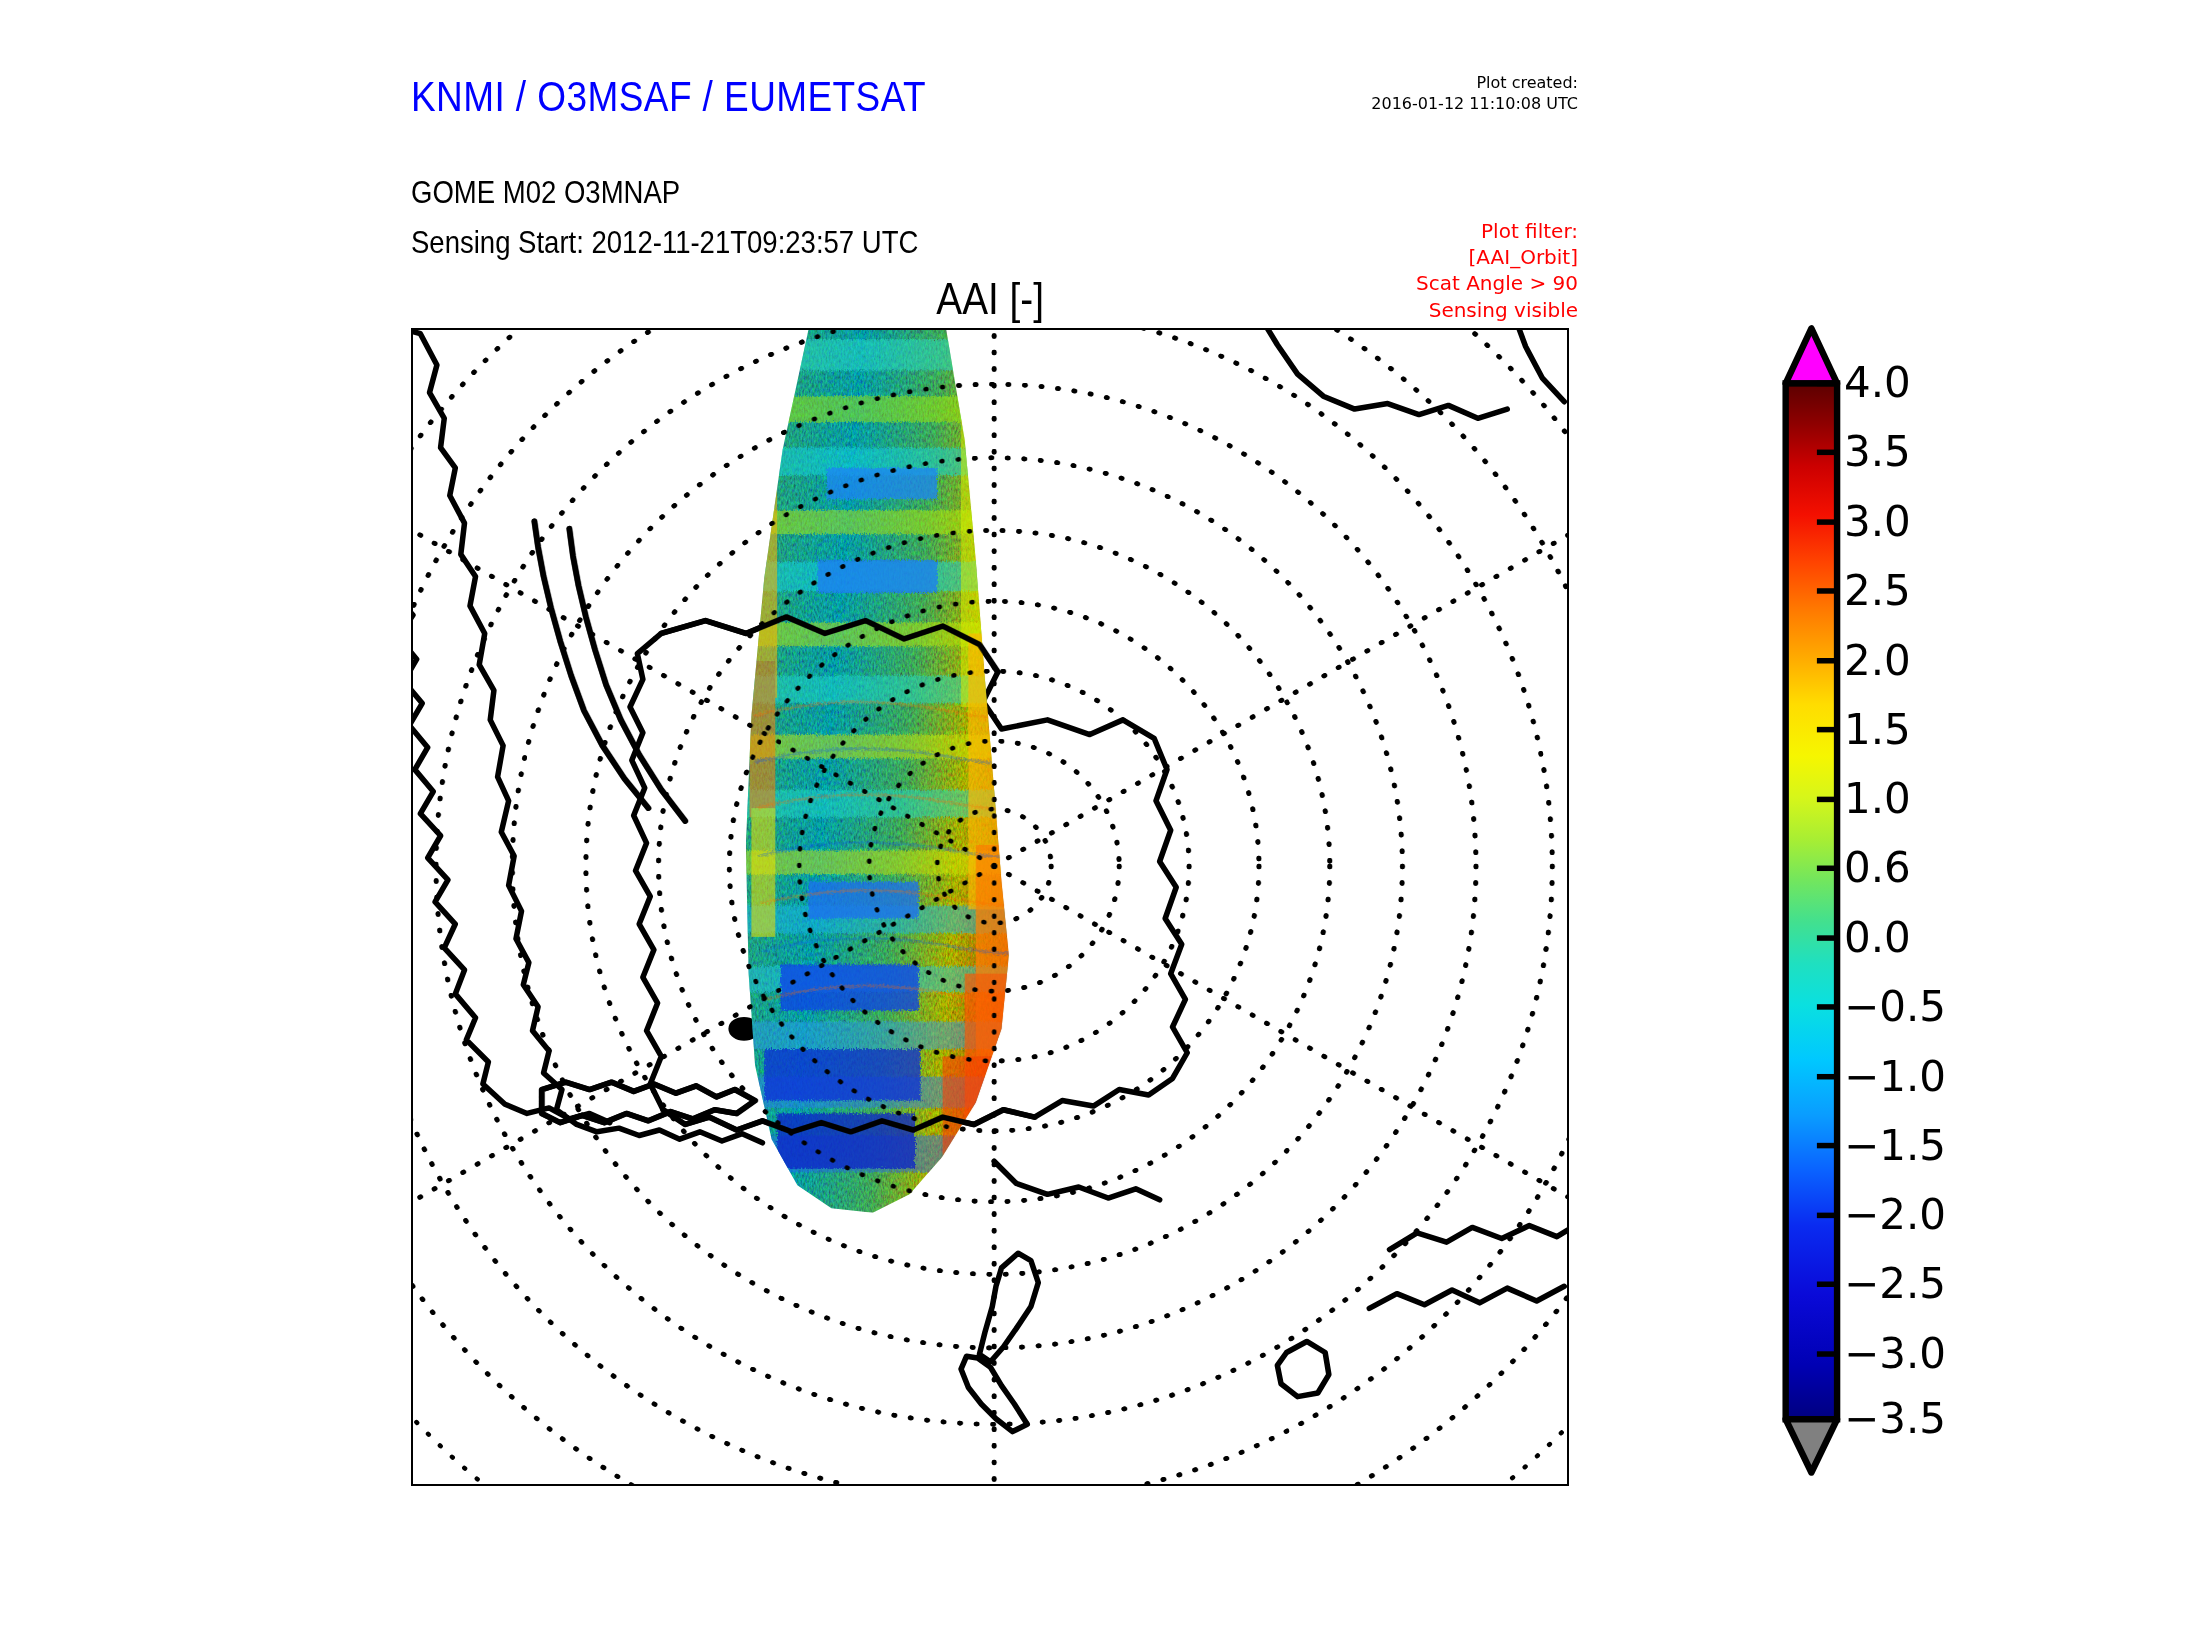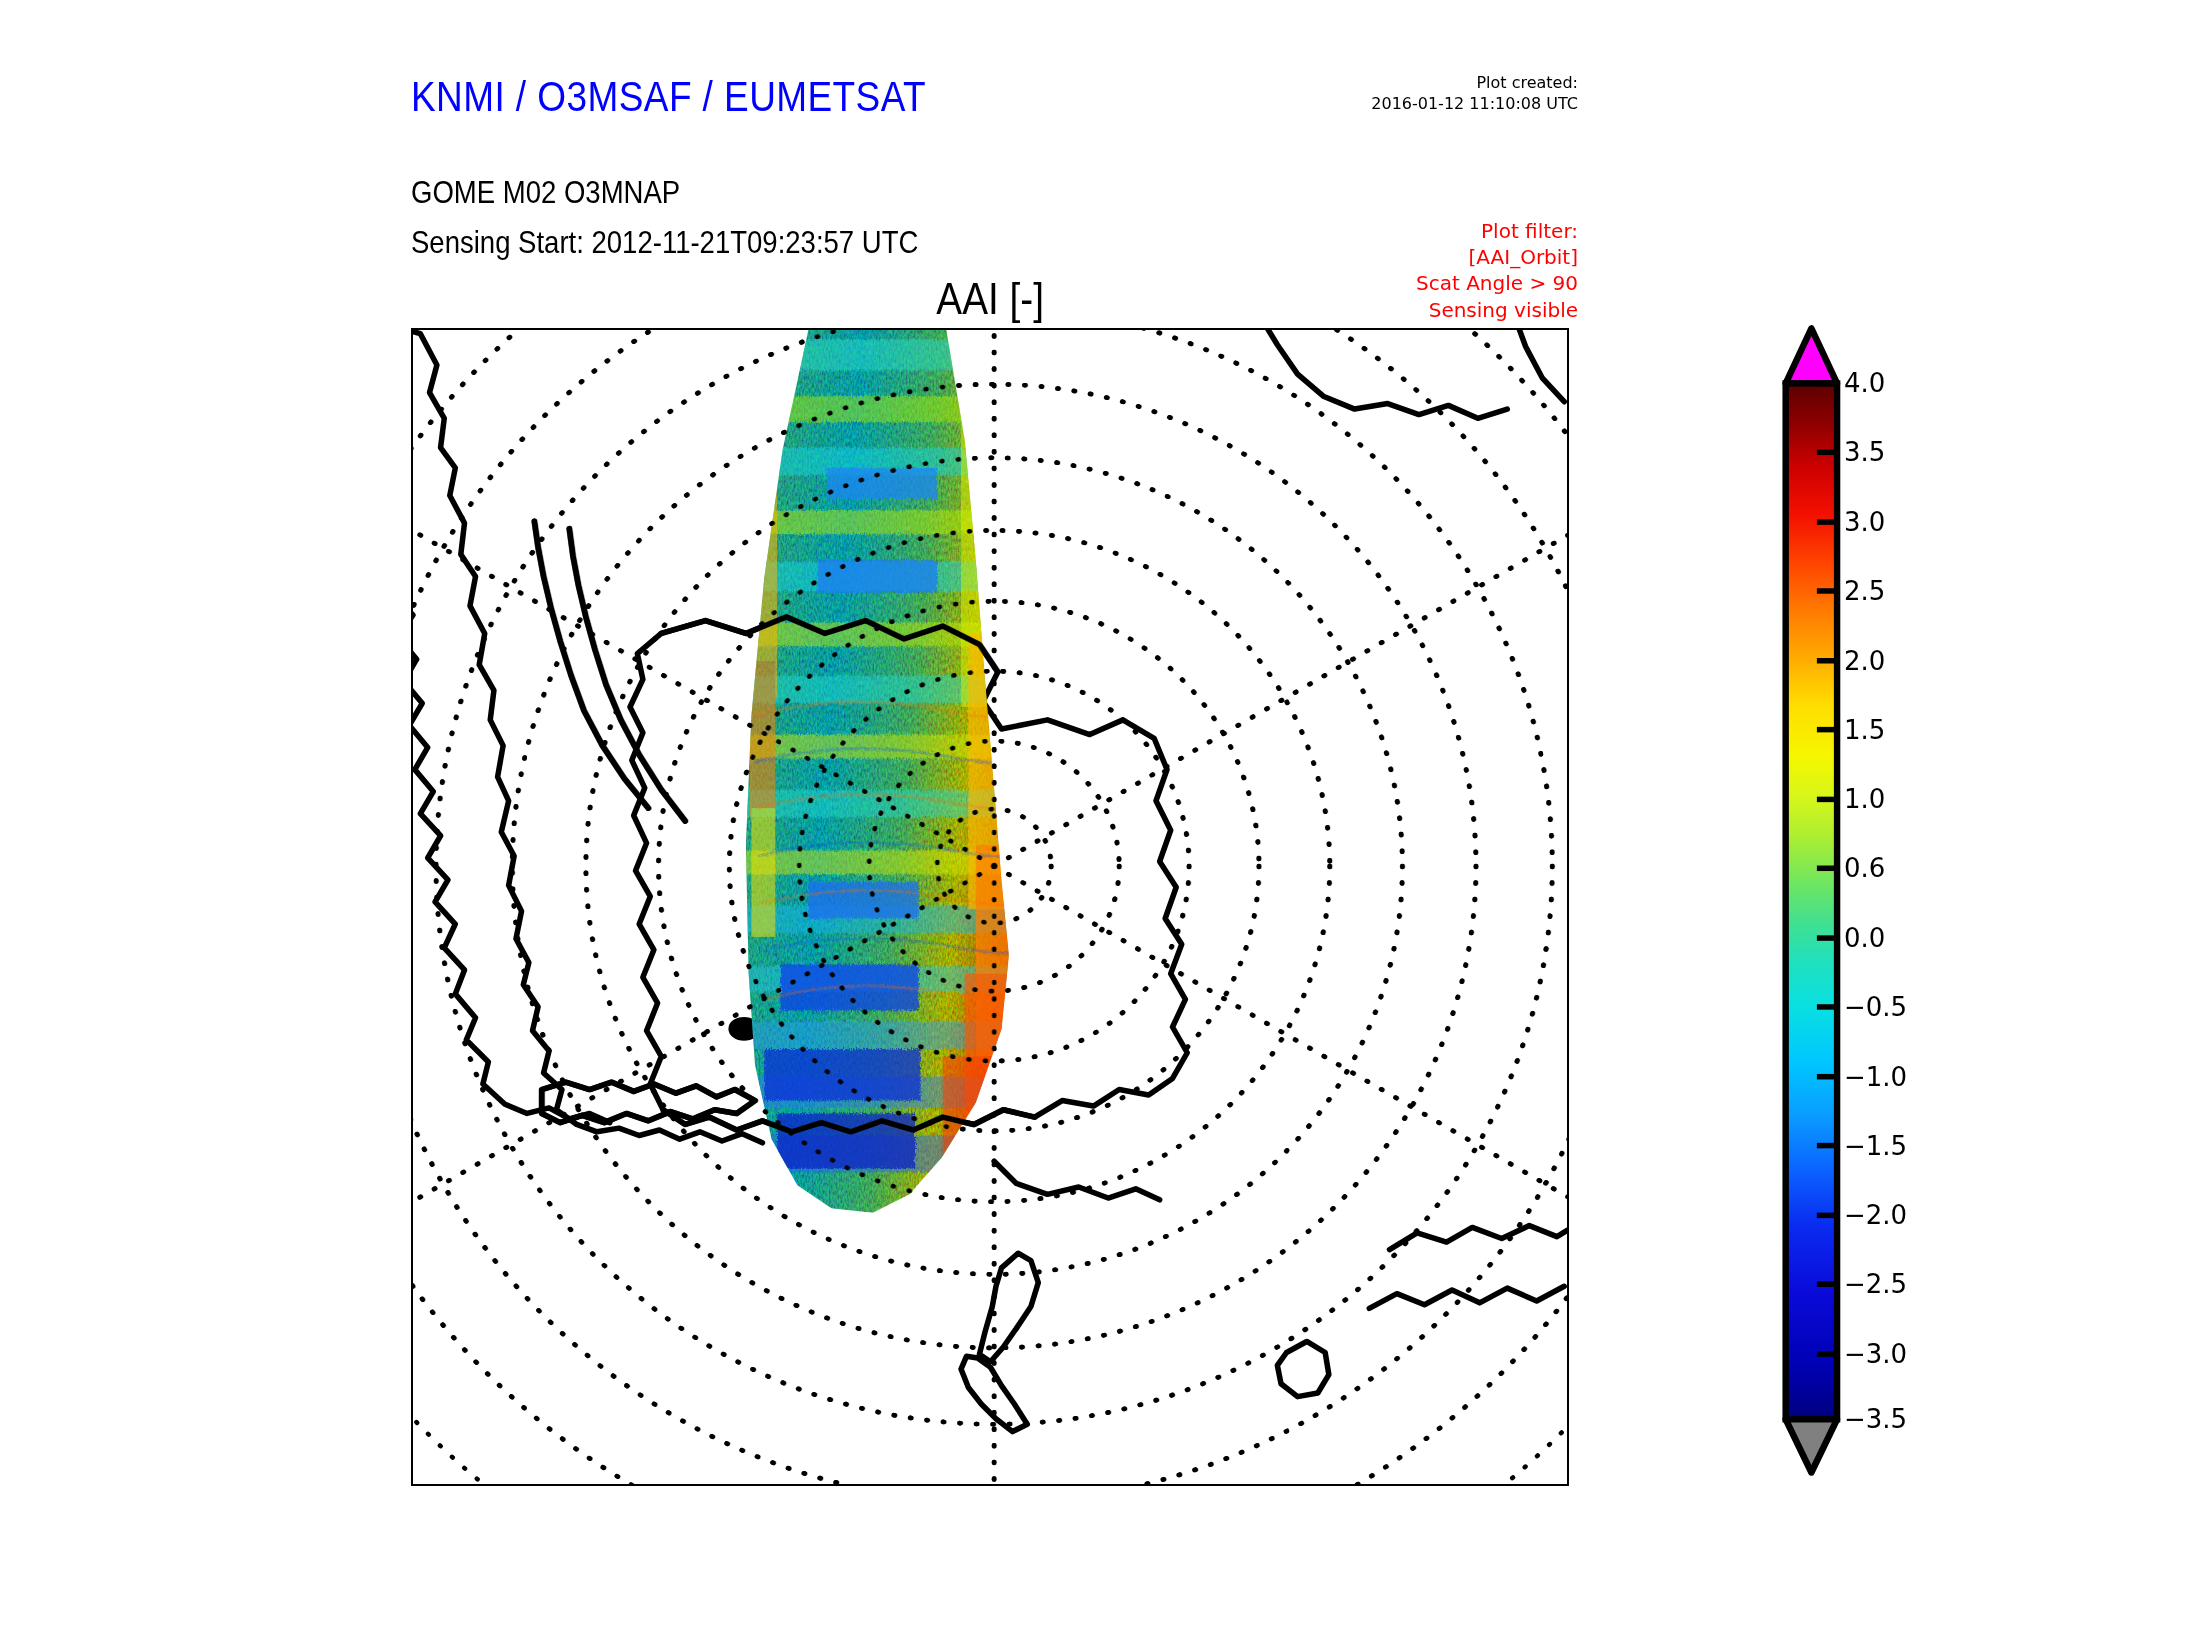--- a/index.html
+++ b/index.html
@@ -131,21 +131,21 @@
     top: 0;
     width: 101px;
     height: 1157px;
     display: block;
     overflow: visible;
   }
   .cb-tick-label {
     position: absolute;
     left: 62px;
     font-family: "DejaVu Sans", sans-serif;
-    font-size: 26px;
+    font-size: 42px;
     color: #000000;
     line-height: 1;
     white-space: nowrap;
     transform: translateY(-50%);
     text-align: right;
   }
 </style>
 </head>
 <body>
 

